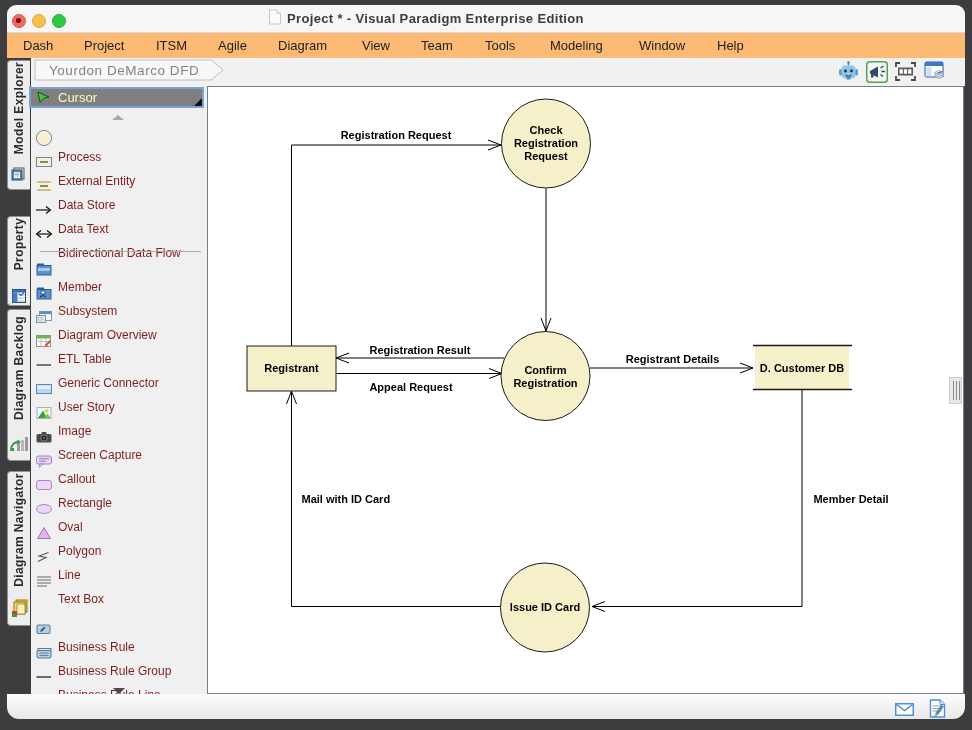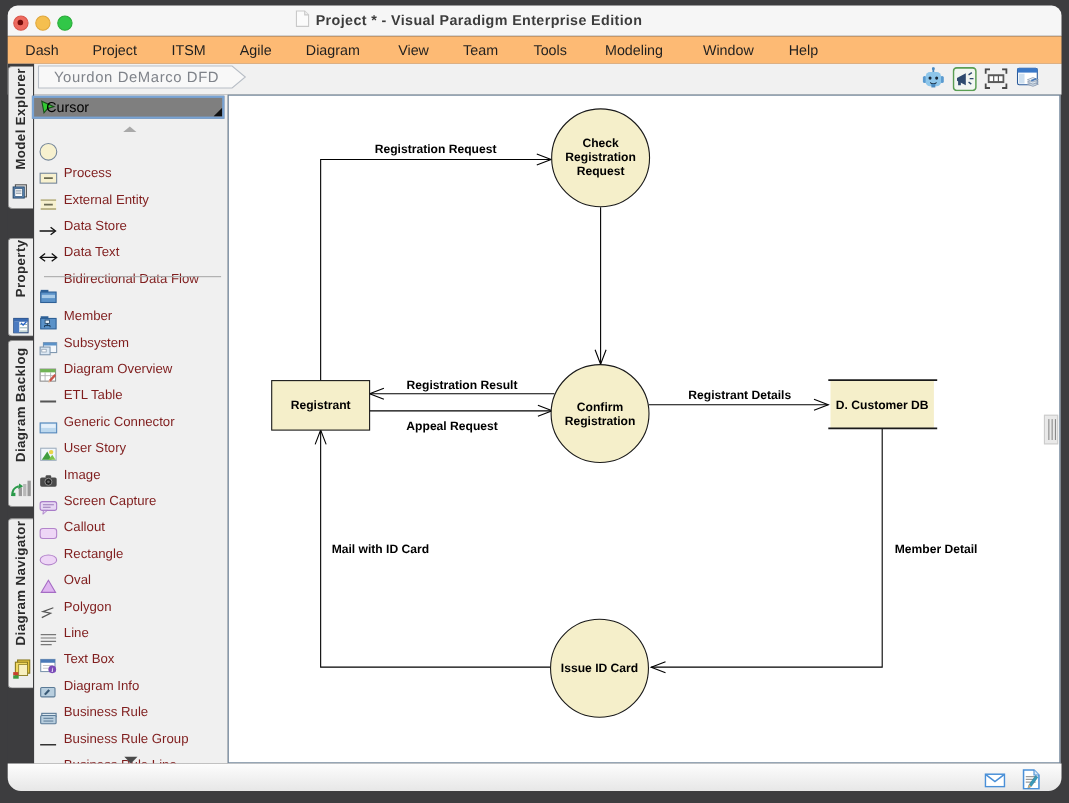--- a/index.html
+++ b/index.html
@@ -146,21 +146,21 @@
       <rect x="2" y="16" width="5" height="3" fill="#3a9a40"></rect>
       <rect x="7" y="6" width="8" height="10" fill="#f8f0c0" stroke="#8a7a20" stroke-width="0.7"></rect>
     </svg>
   </div>
   <div class="abs" id="palette">
 
     <div style="position:absolute;left:-2px;top:1px;width:175px;height:21px;border:2px solid #78a3d4;background:#7f7f7f;box-sizing:border-box;">
       <svg style="position:absolute;left:6px;top:2px" width="14" height="13" viewBox="0 0 14 13">
         <path d="M1 1 L12 6 L6.5 7.5 L3 11.5 Z" fill="#33cc33" stroke="#1a4d1a" stroke-width="1"></path>
       </svg>
-      <div style="position:absolute;left:11px;top:1px;font-size:13px;color:#000000;">Cursor</div>
+      <div style="position:absolute;left:27px;top:1px;font-size:13px;color:#fef9c3;">Cursor</div>
       <svg style="position:absolute;right:0;bottom:0" width="8" height="8">
         <path d="M8 0 L8 8 L0 8 Z" fill="#111111"></path>
       </svg>
     </div>
     <div style="position:absolute;left:81px;top:29px;width:0;height:0;border-left:6px solid transparent;border-right:6px solid transparent;border-bottom:5px solid #a9a9a9;"></div>
     <div class="prow" style="top:40px">
       <svg class="picon" viewBox="0 0 18 18">
         <circle cx="9" cy="9" r="7.6" fill="#f7f1cf" stroke="#76879a"></circle>
       </svg>
       <span class="plabel">Process</span>
@@ -302,31 +302,20 @@
     <div class="prow" style="top:482.5px">
       <svg class="picon" viewBox="0 0 18 18">
         <g stroke="#777777" stroke-width="1.1">
           <line x1="2" y1="5" x2="16" y2="5"></line>
           <line x1="2" y1="8" x2="16" y2="8"></line>
           <line x1="2" y1="11" x2="16" y2="11"></line>
           <line x1="2" y1="14" x2="12" y2="14"></line>
         </g>
       </svg>
       <span class="plabel">Text Box</span>
-    </div>
-    <div class="prow" style="top:506.5px">
-      <svg class="picon" viewBox="0 0 18 18">
-        <rect x="2" y="3.5" width="13" height="11" fill="#ffffff" stroke="#8098b0"></rect>
-        <rect x="2" y="3.5" width="13" height="3" fill="#4a7ab8"></rect>
-        <line x1="4" y1="9" x2="13" y2="9" stroke="#c0c0c0" stroke-width="0.8"></line>
-        <line x1="4" y1="11.5" x2="13" y2="11.5" stroke="#c0c0c0" stroke-width="0.8"></line>
-        <circle cx="12.5" cy="12.5" r="3.5" fill="#7a4ab8"></circle>
-        <text x="12.5" y="15" font-size="5.5" fill="#ffffff" text-anchor="middle" font-family="Liberation Serif" font-style="italic" font-weight="bold">i</text>
-      </svg>
-      <span class="plabel">Diagram Info</span>
     </div>
     <div class="prow" style="top:530.5px">
       <svg class="picon" viewBox="0 0 18 18">
         <rect x="2" y="5" width="13" height="8.5" rx="1" fill="#b8cede" stroke="#5a7a96"></rect>
         <path d="M5 11 L9 6.5 L10.5 8 L6.5 12 Z" fill="#3a5a76"></path>
       </svg>
       <span class="plabel">Business Rule</span>
     </div>
     <div class="prow" style="top:554.5px">
       <svg class="picon" viewBox="0 0 18 18">

